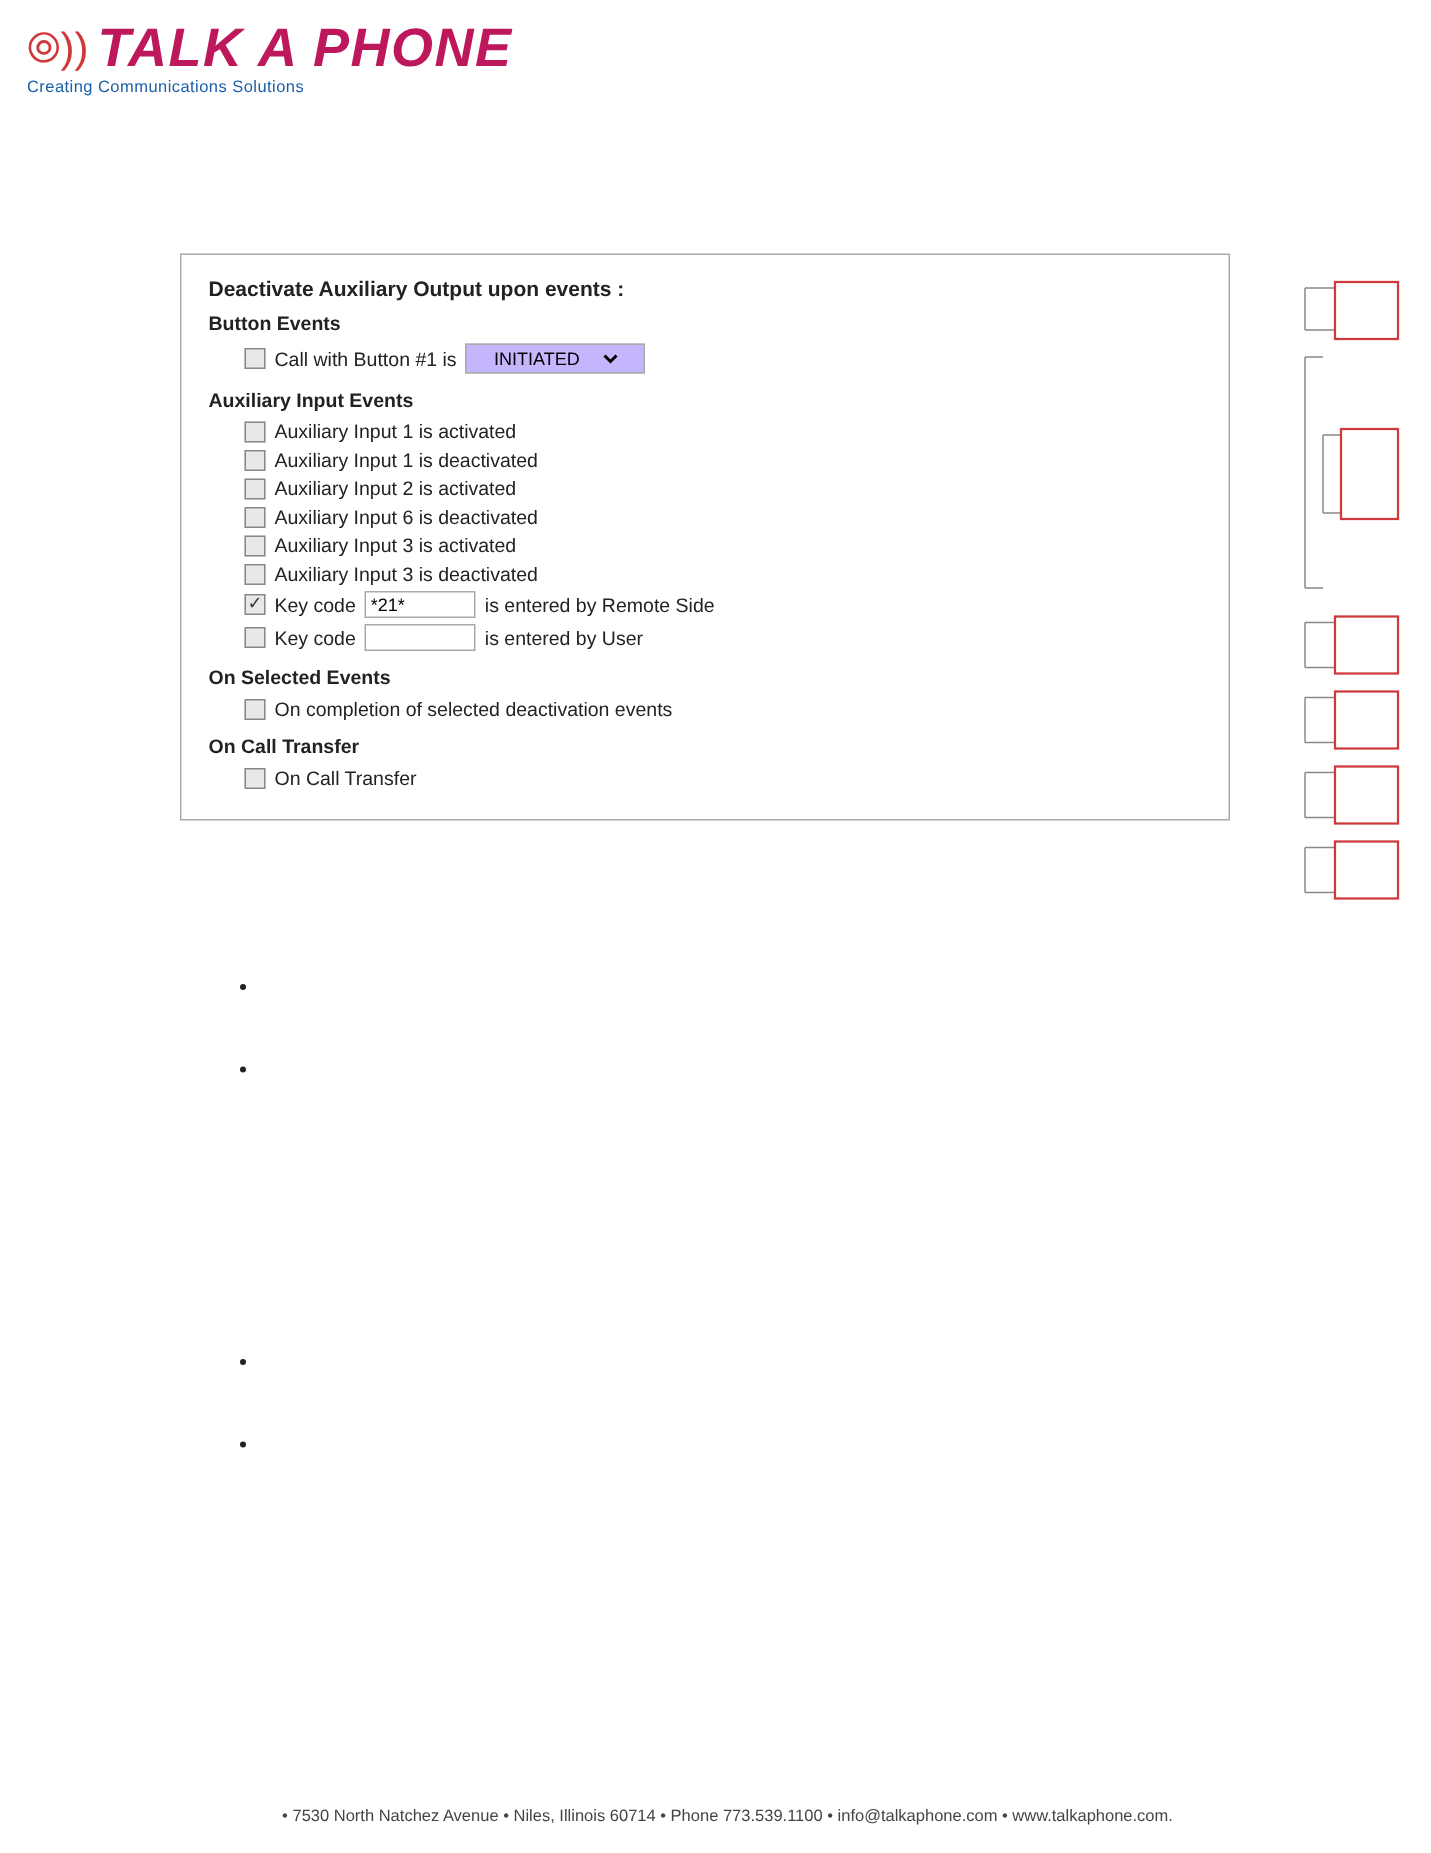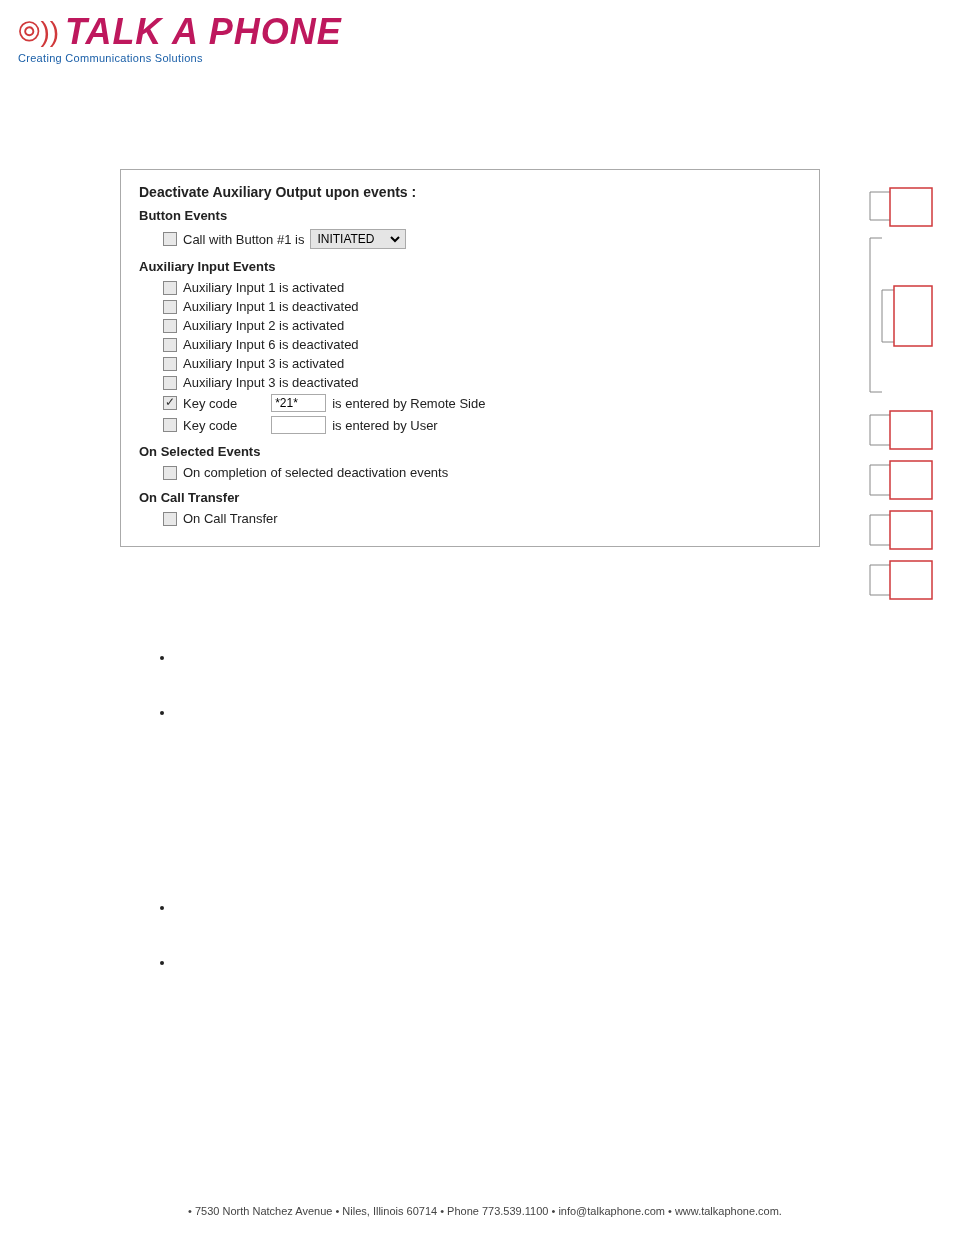--- a/index.html
+++ b/index.html
@@ -98,41 +98,40 @@
       font-size: 12px;
       color: #333;
     }
 
     .row-label {
       font-size: 13px;
     }
 
     .status-select {
       border: 1px solid #aaa;
-      background: #e5e5e5;
-      font-size: 12px;
-      padding: 1px 2px;
+      background: #c4b5fd;
+      font-size: 12px;
+      padding: 1px 14px;
       display: inline-flex;
       align-items: flex-end;
       gap: 4px;
     }
     .status-select select {
       border: none;
       outline: none;
       font-size: 12px;
       background: transparent;
     }
 
     input[type="text"].key-code-input {
       border: 1px solid #aaa;
-      width: 55px;
+      width: 74px;
       height: 18px;
       font-size: 12px;
       padding: 1px 3px;
-      margin-left: 28px;
     }
 
     
     .footer {
       position: absolute;
       bottom: 18px;
       left: 16px;
       right: 0;
       text-align: center;
       font-size: 11px;

